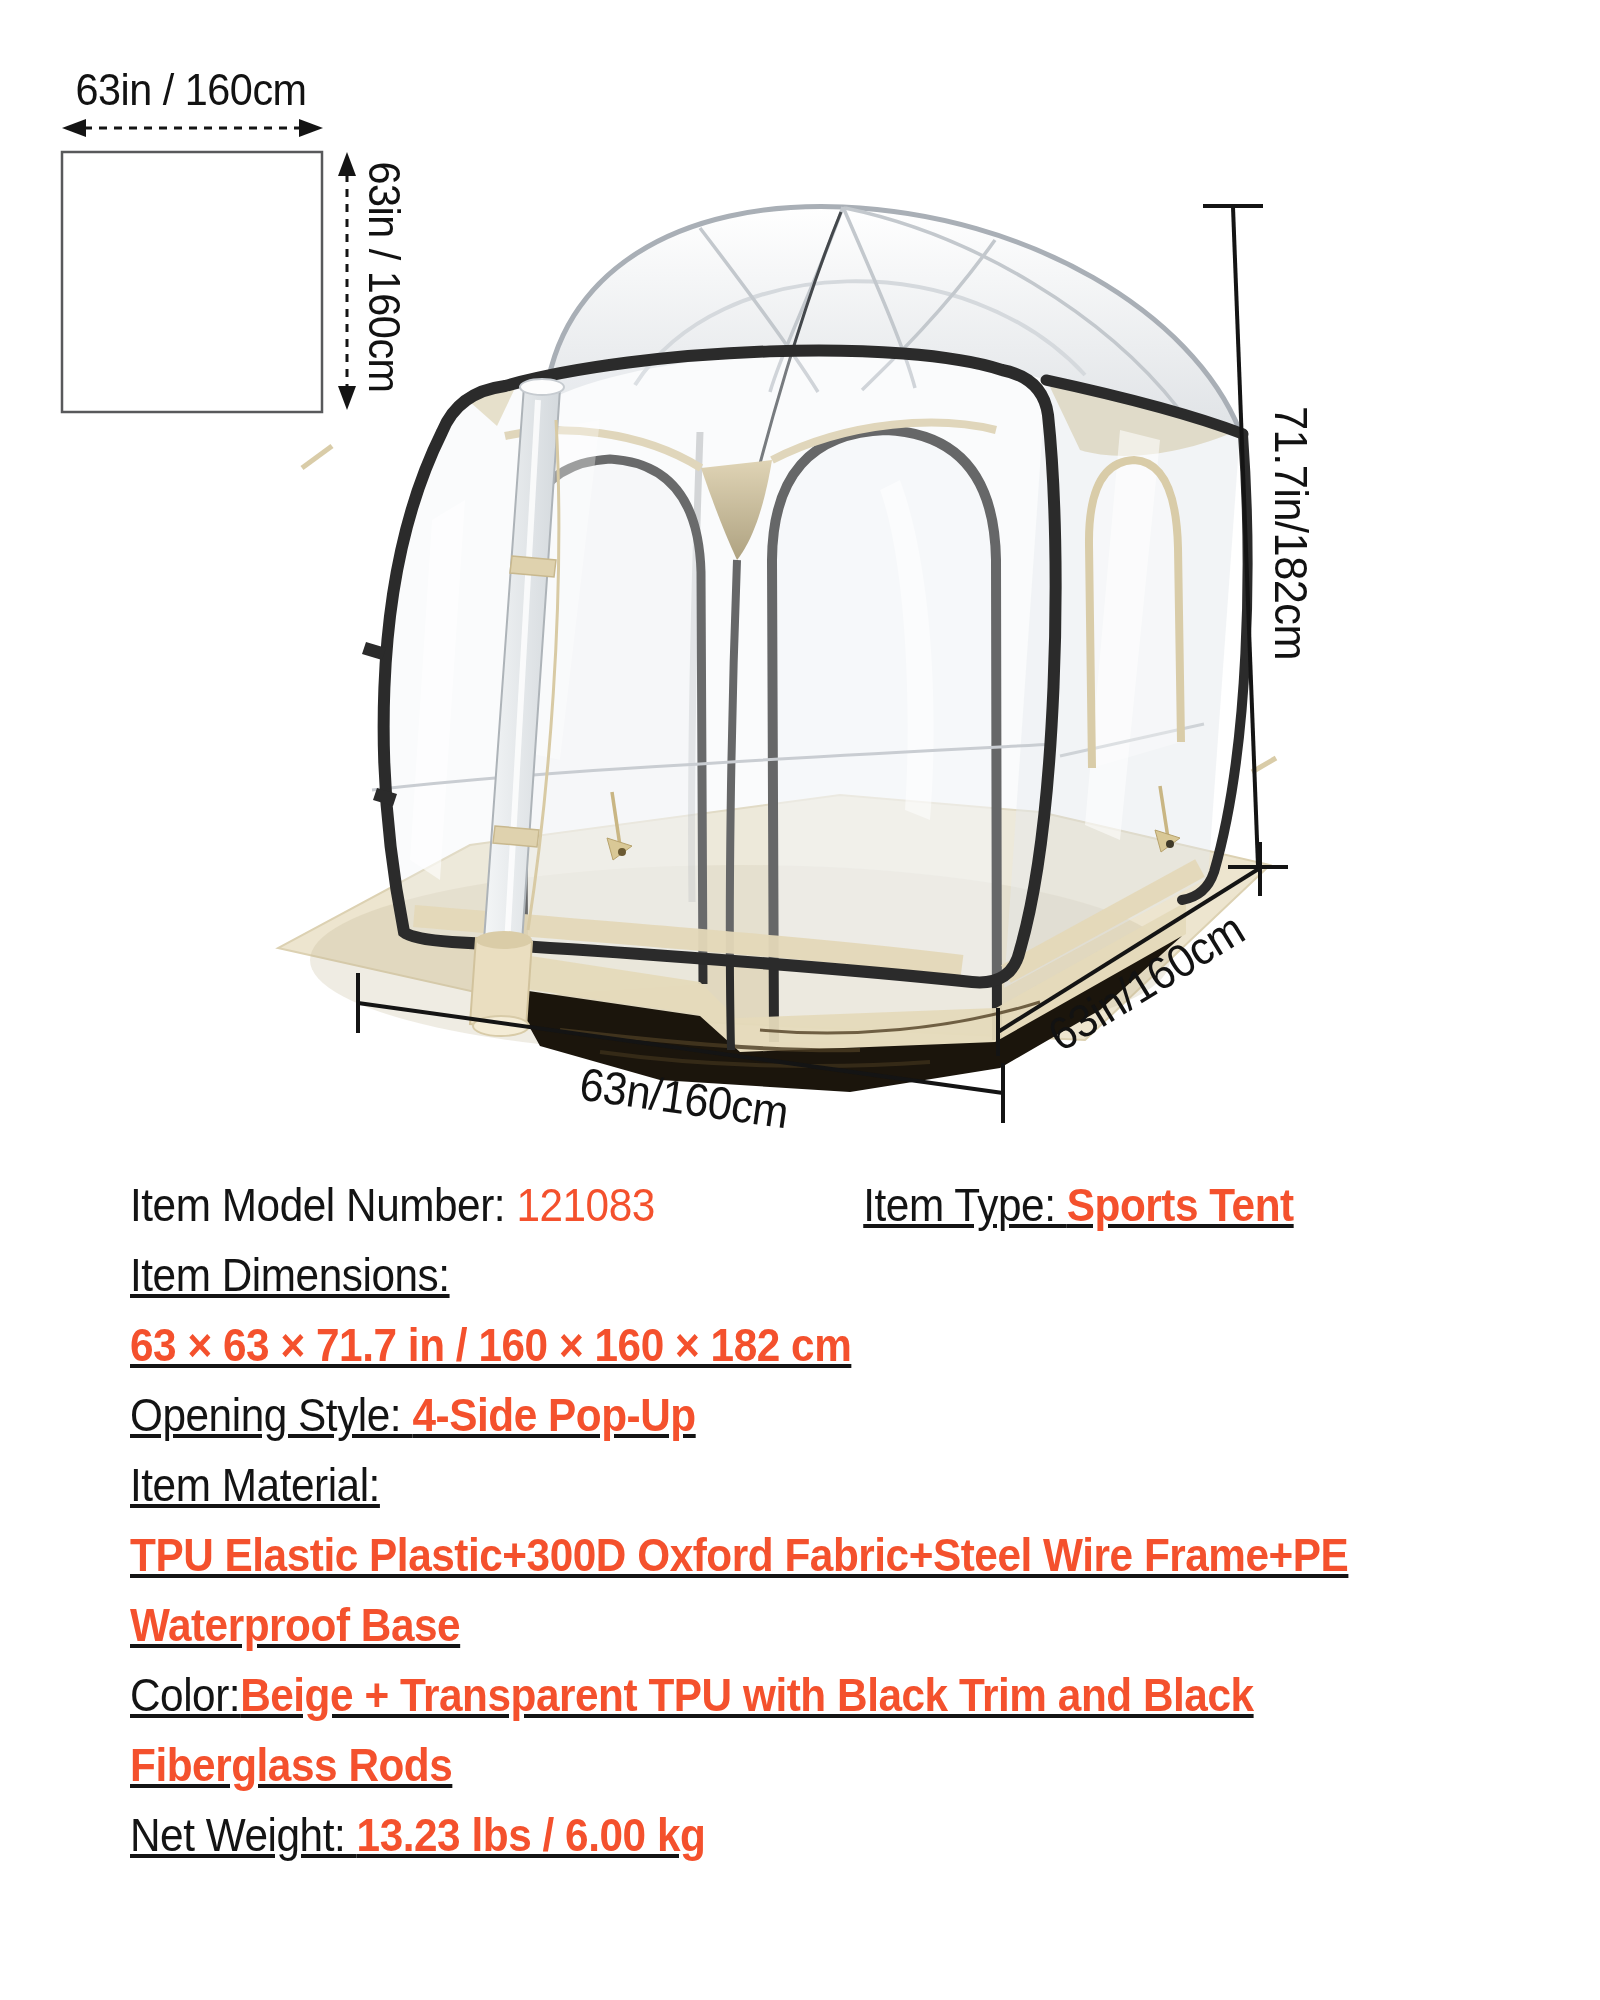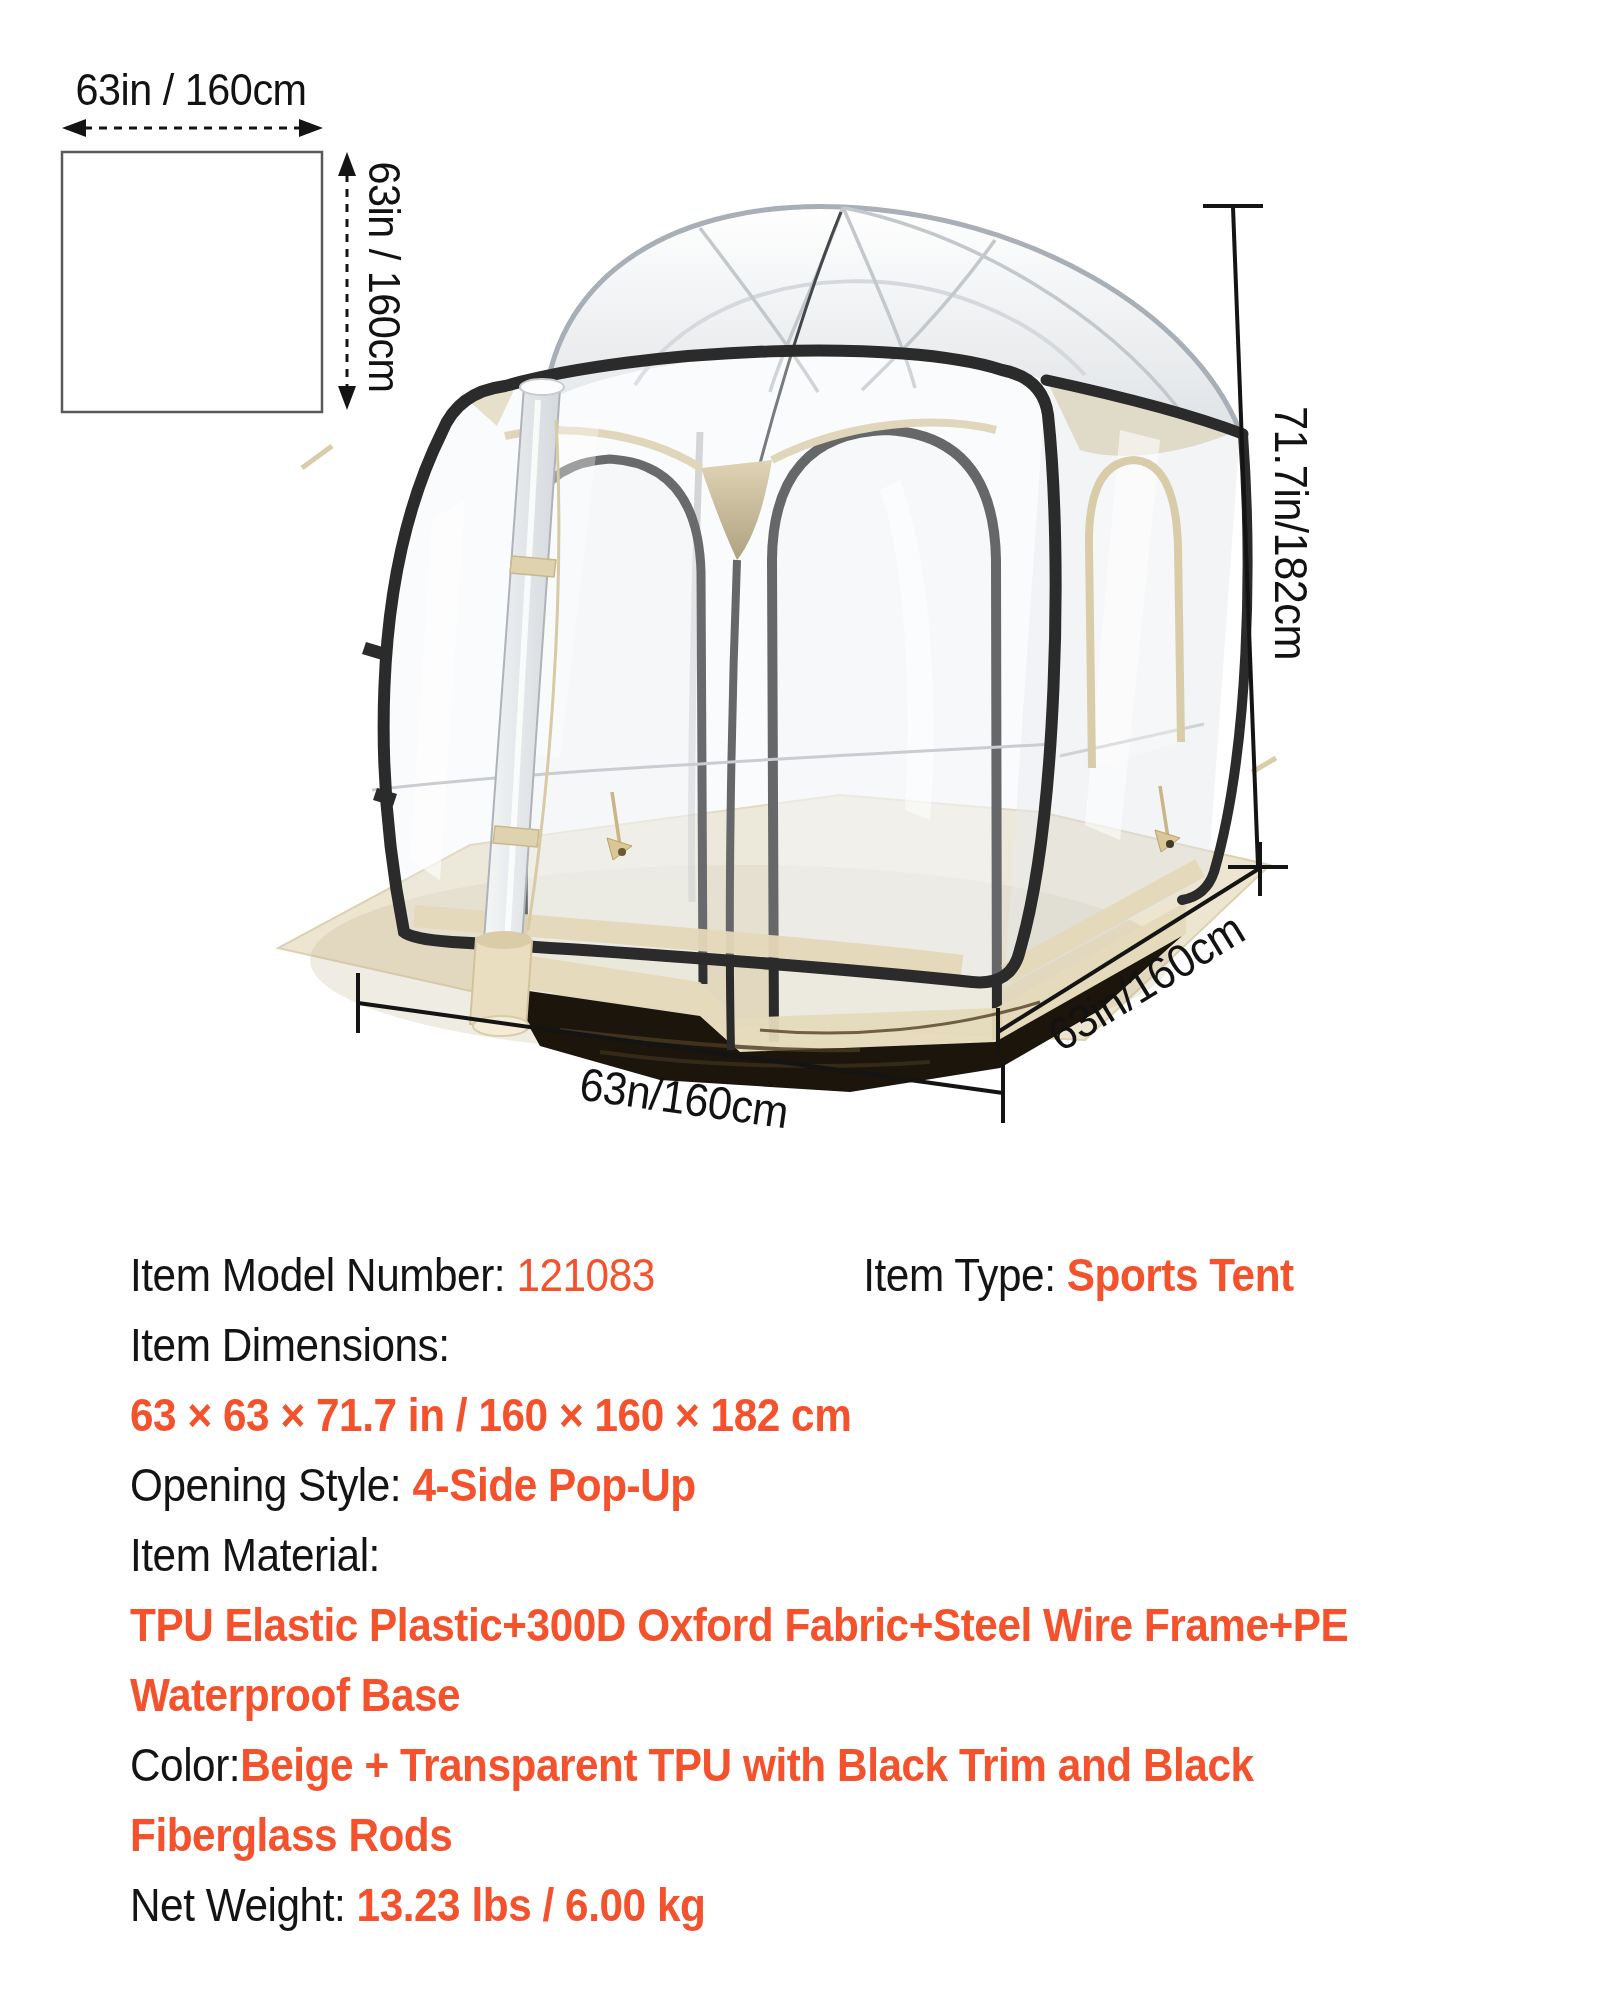--- a/index.html
+++ b/index.html
@@ -12,21 +12,21 @@
   .dim-label{
     position:absolute;font-size:44px;color:#121212;letter-spacing:-0.5px;
     white-space:nowrap;transform-origin:center center;
   }
   .dl-square-w{left:191px;top:90px;transform:translate(-50%,-50%) scaleX(0.94);}
   .dl-square-h{left:384px;top:277px;transform:translate(-50%,-50%) rotate(90deg) scaleX(0.94);}
   .dl-height{left:1291px;top:533px;font-size:46px;transform:translate(-50%,-50%) rotate(90deg) scaleX(0.94);}
   .dl-front{left:684px;top:1098px;font-size:46px;transform:translate(-50%,-50%) rotate(8deg) scaleX(0.94);}
   .dl-depth{left:1146px;top:982px;font-size:46px;transform:translate(-50%,-50%) rotate(-31.5deg) scaleX(0.94);}
   
-  .specs{position:absolute;left:130px;top:1240px;}
+  .specs{position:absolute;left:130px;top:1170px;text-decoration:underline;}
   .spec-line{
     height:70px;line-height:70px;font-size:46px;letter-spacing:-0.5px;white-space:nowrap;
     transform:scaleX(0.92);transform-origin:left center;color:#141414;
   }
   .col1{display:inline-block;width:797px;}
   .val{color:#F4512D;font-weight:bold;}
   .val-reg{color:#F4512D;font-weight:normal;}
 </style>
 </head>
 <body>

